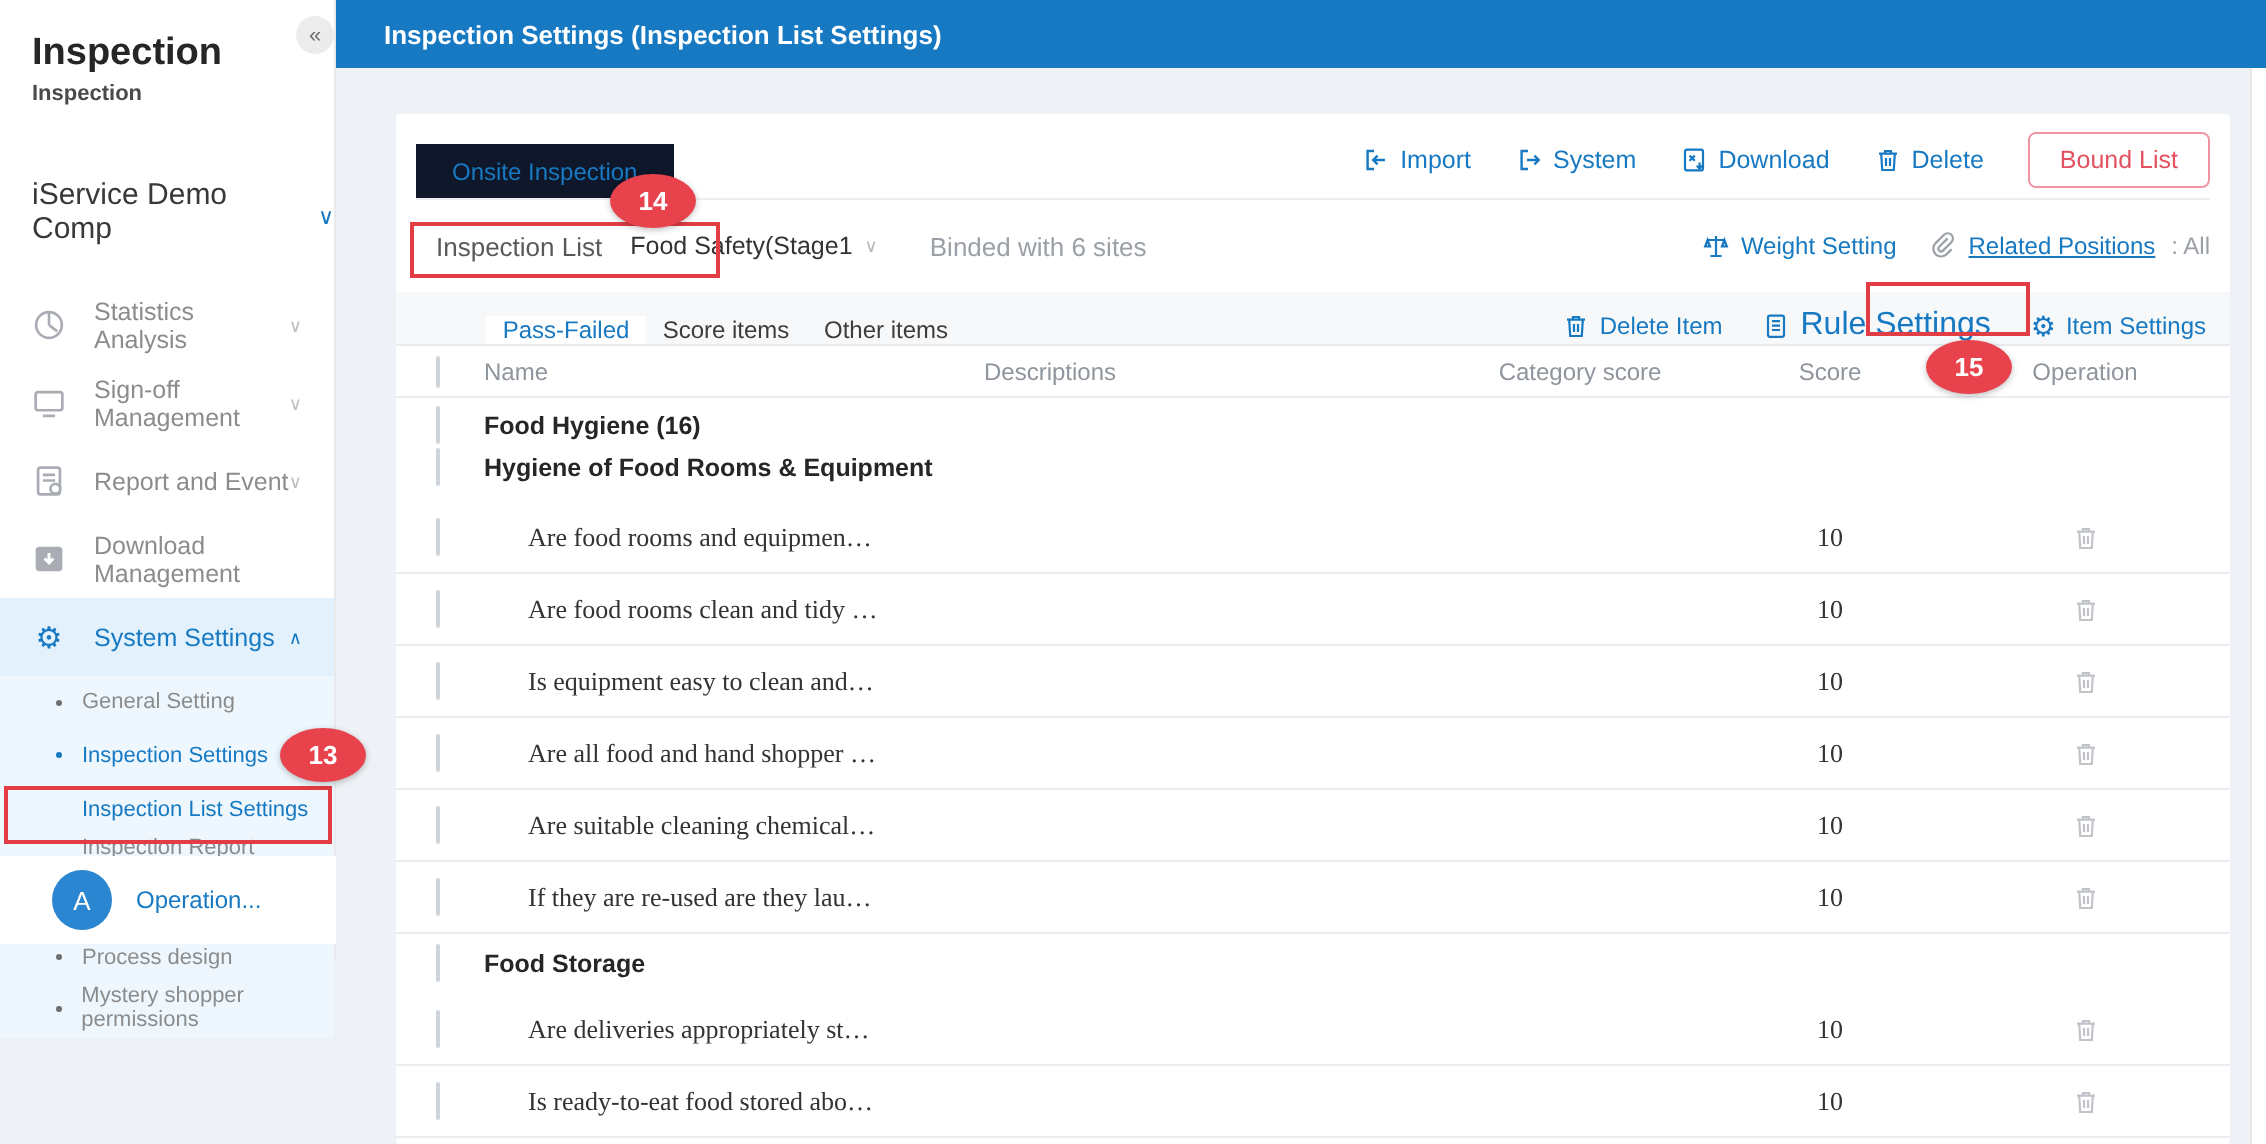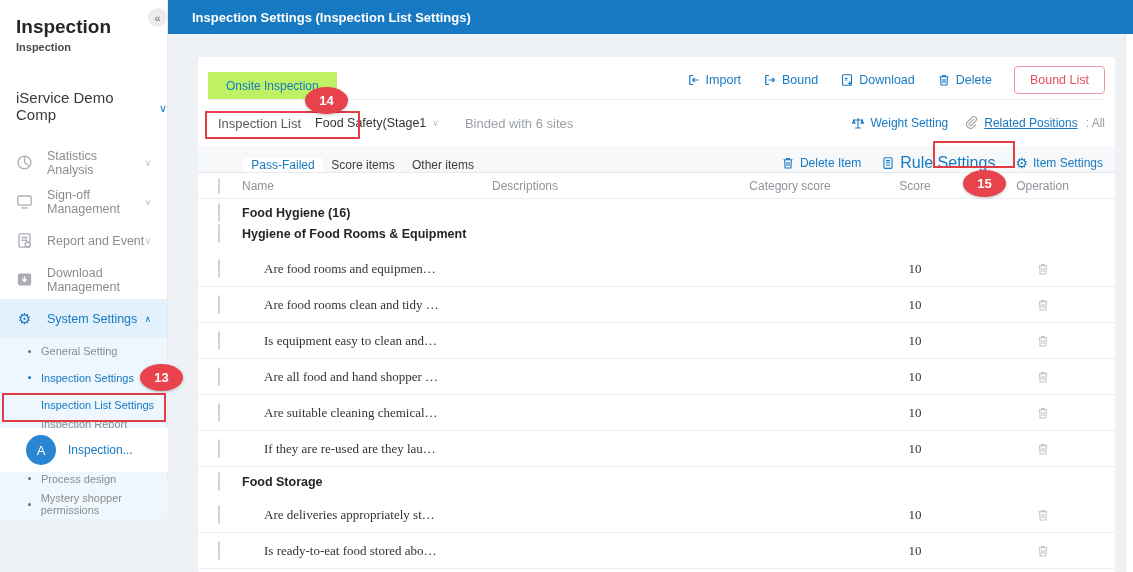--- a/index.html
+++ b/index.html
@@ -43,21 +43,21 @@
   .main { position:absolute; left:168px; top:0; right:0; bottom:0; }
   .topbar { height:34px; background:#1779C2; color:#fff; display:flex; align-items:center;
     padding-left:24px; font-size:13px; font-weight:bold; }
 
   .card { position:absolute; left:30px; top:57px; width:917px; bottom:0; background:#fff; border-radius:2px; }
   .scroll-strip { position:absolute; right:0; top:34px; bottom:0; width:8px; background:#fff; border-left:1px solid #e6e6e6; }
 
   
   .row1 { position:relative; height:43px; border-bottom:1px solid #ebedf0; margin:0 10px; }
   .onsite-tab { position:absolute; left:0; bottom:0; height:27px; padding:0 18px;
-    background:#bef264; color:#1779C2; font-size:12px; display:flex; align-items:center; }
+    background:#0f172a; color:#1779C2; font-size:12px; display:flex; align-items:center; }
   .row1-right { position:absolute; right:0; top:9px; display:flex; align-items:center; gap:22px; }
   .tool-link { display:flex; align-items:center; gap:5px; color:#1779C2; font-size:12.5px; cursor:pointer; }
   .tool-link svg { width:14px; height:14px; }
   .bound-btn { height:28px; padding:0 15px; border:1px solid #f096a3; border-radius:4px;
     color:#e25160; font-size:12.5px; background:#fff; display:flex; align-items:center; cursor:pointer; }
 
   
   .row2 { position:relative; height:46px; display:flex; align-items:center; padding:0 10px 0 20px; }
   .il-label { font-size:13px; color:#595959; margin-right:14px; }
   .il-value { font-size:12.5px; color:#333; display:flex; align-items:center; gap:6px; }
@@ -226,21 +226,21 @@
       </div>
       <div class="sub-item" style="height:26px">
         <span class="dot"></span>
         <span>Mystery shopper permissions</span>
       </div>
     </div>
   </div>
 
   <div class="user-row">
     <span class="avatar">A</span>
-    <span class="user-name">Inspection...</span>
+    <span class="user-name">Operation...</span>
   </div>
 </div>
 <div class="collapse-btn">
   <span>«</span>
 </div>
 
 <div class="main">
   <div class="topbar">
     <span>Inspection Settings (Inspection List Settings)</span>
   </div>
@@ -255,21 +255,21 @@
         <div class="tool-link">
           <svg>
               <use href="#i-import"></use>
             </svg>
           <span>Import</span>
         </div>
         <div class="tool-link">
           <svg>
               <use href="#i-export"></use>
             </svg>
-          <span>Bound</span>
+          <span>System</span>
         </div>
         <div class="tool-link">
           <svg>
               <use href="#i-dlfile"></use>
             </svg>
           <span>Download</span>
         </div>
         <div class="tool-link">
           <svg>
               <use href="#i-trash"></use>

